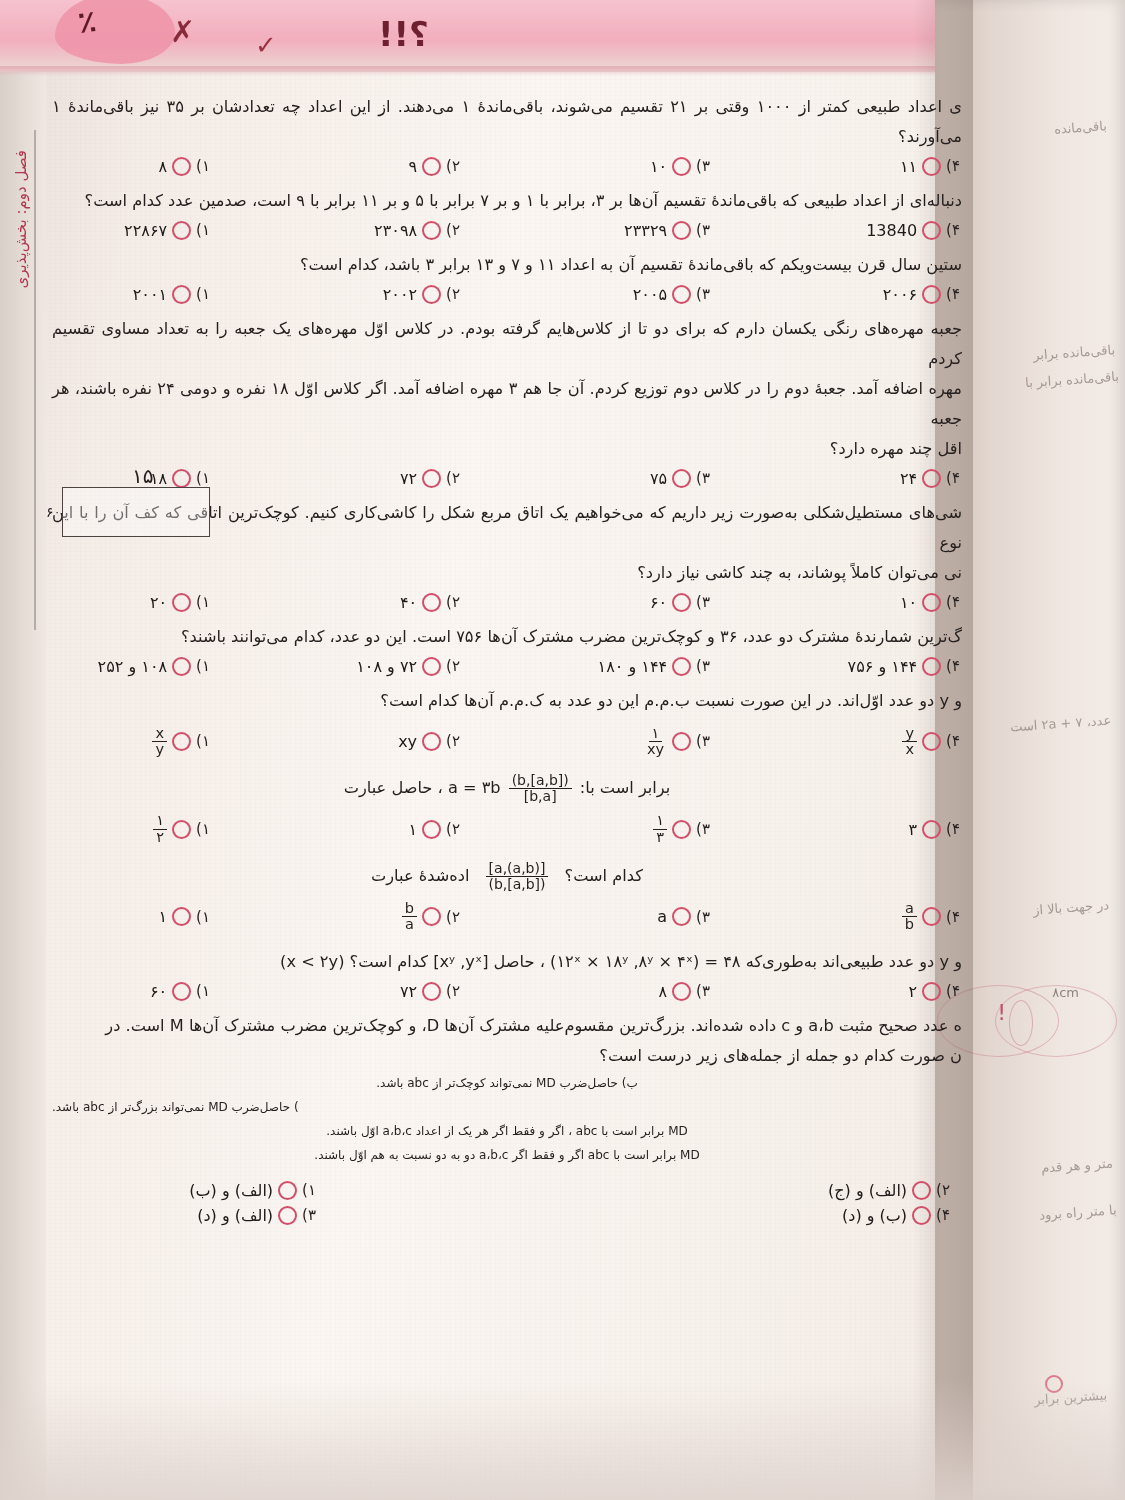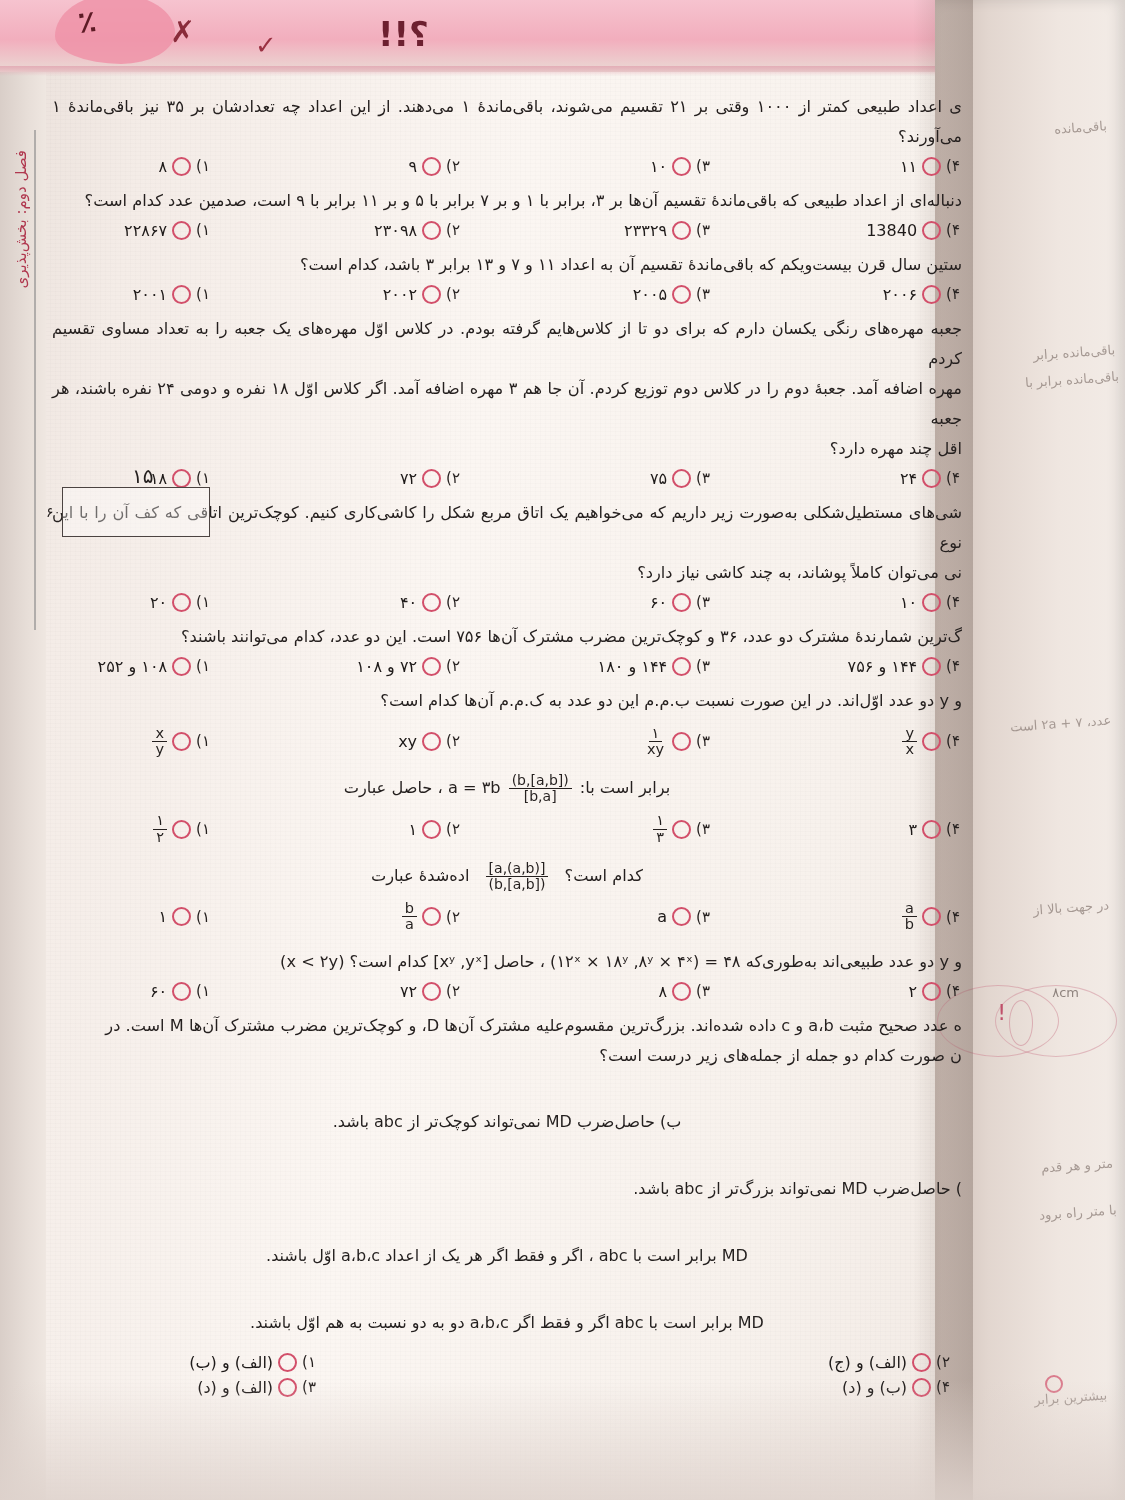--- a/index.html
+++ b/index.html
@@ -104,21 +104,21 @@
         vertical-align:middle;line-height:1.05;font-size:14.5px;}
   .frac .num2{padding:0 3px;border-bottom:1.3px solid #241f1e;}
   .frac .den{padding:0 3px;}
   
   #figure{
     position:absolute;left:16px;top:386px;width:146px;height:48px;
     border:1.4px solid #4b4341;background:rgba(255,255,255,.35);
   }
   #fig-top{position:absolute;left:86px;top:366px;font-size:20px;color:#241f1e;}
   #fig-side{position:absolute;left:0px;top:404px;font-size:14px;color:#241f1e;}
-  .stmt{font-size:16px;line-height:2.0;text-align:right;padding:0 14px 0 6px;margin-top:35px;}
+  .stmt{font-size:12px;line-height:2.0;text-align:right;padding:0 14px 0 6px;}
   .twocol{
     display:flex;flex-direction:row-reverse;justify-content:space-between;
     padding:4px 26px 2px 120px;font-size:16px;
   }
   
   #artifact{
     position:absolute;right:66px;top:985px;width:120px;height:70px;
     border:1.5px solid #cf8a97;border-radius:50%;opacity:.55;
   }
   #artifact2{
@@ -475,21 +475,21 @@
             <span class="bub"></span>
             <span class="val">۲</span>
           </div>
       </div>
     </div>
 
     <div class="qblock">
       <div class="qtext">ه عدد صحیح مثبت a،b و c داده شده‌اند. بزرگ‌ترین مقسوم‌علیه مشترک آن‌ها D، و کوچک‌ترین مضرب مشترک آن‌ها M است. در</div>
       <div class="qtext">ن صورت کدام دو جمله از جمله‌های زیر درست است؟</div>
       <div class="stmt" style="text-align:center;">ب) حاصل‌ضرب MD نمی‌تواند کوچک‌تر از abc باشد.</div>
-      <div class="stmt" style="text-align:right;">) حاصل‌ضرب MD نمی‌تواند بزرگ‌تر از abc باشد.</div>
+      <div class="stmt" style="text-align:left;">) حاصل‌ضرب MD نمی‌تواند بزرگ‌تر از abc باشد.</div>
       <div class="stmt" style="text-align:center;">MD برابر است با abc ، اگر و فقط اگر هر یک از اعداد a،b،c اوّل باشند.</div>
       <div class="stmt" style="text-align:center;">MD برابر است با abc اگر و فقط اگر a،b،c دو به دو نسبت به هم اوّل باشند.</div>
 
       <div class="twocol" style="margin-top:10px;">
         <div class="opt">
             <span class="num">۱)</span>
             <span class="bub"></span>
             <span class="val">(الف) و (ب)</span>
           </div>
         <div class="opt">

